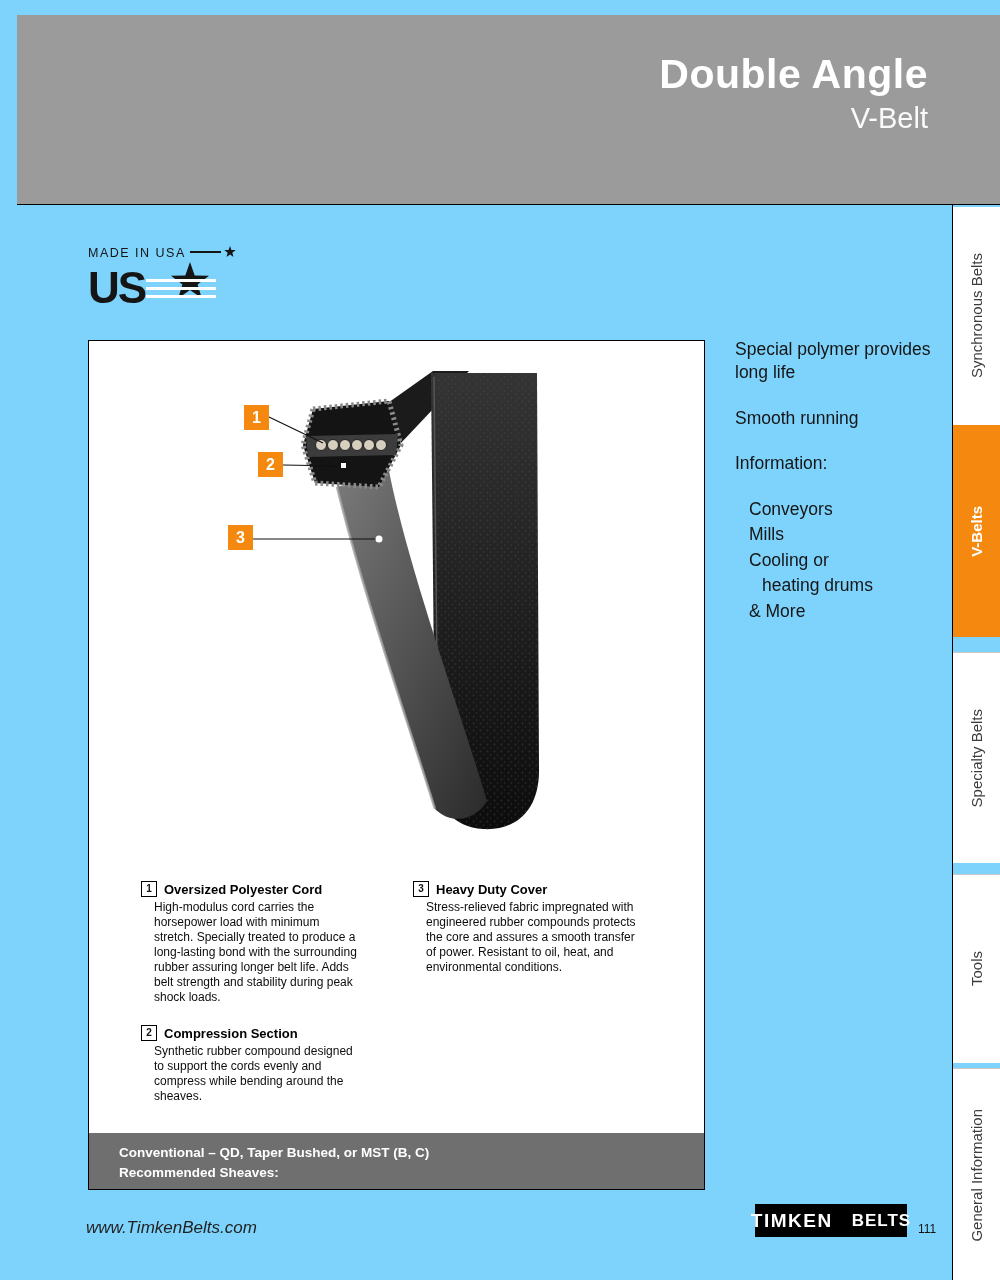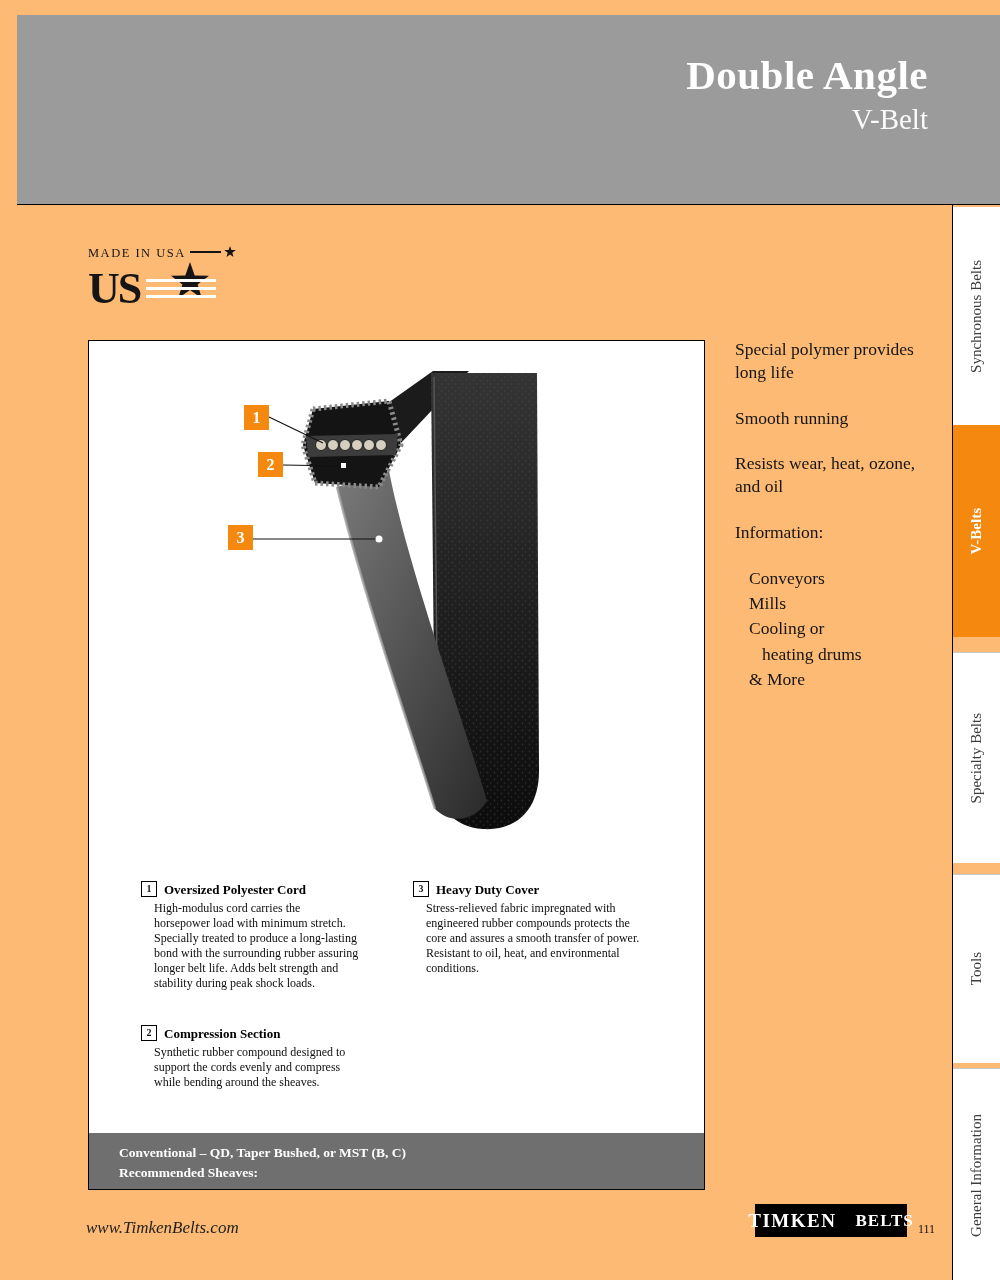--- a/index.html
+++ b/index.html
@@ -1,17 +1,17 @@
 <!DOCTYPE html>
 <html><head>
 <meta charset="utf-8">
 <style>
   html,body{margin:0;padding:0;background:#fff;}
-  .page{position:relative;width:1000px;height:1280px;background:#fdba74;overflow:hidden;
-        font-family:Liberation Serif, serif;color:#111;}
+  .page{position:relative;width:1000px;height:1280px;background:#7dd3fc;overflow:hidden;
+        font-family:Liberation Sans, sans-serif;color:#111;}
 
   
   .header{position:absolute;left:17px;top:15px;right:0;height:190px;background:#9b9b9b;
           border-bottom:1px solid #000;box-sizing:border-box;text-align:right;padding-right:72px;}
   .header .title{margin-top:36px;font-size:41px;font-weight:700;color:#fff;letter-spacing:.5px;}
   .header .subtitle{margin-top:4px;font-size:29px;font-weight:400;color:#fbfbfb;}
 
   
   .sidebar-line{position:absolute;left:952px;top:205px;width:1px;bottom:0;background:#000;}
   .sidebar{position:absolute;left:953px;top:206px;width:47px;height:1074px;}
@@ -191,21 +191,20 @@
     </div>
   </div>
 
   <div class="marker m1">1</div>
   <div class="marker m2">2</div>
   <div class="marker m3">3</div>
 
   <div class="features">
     <p>Special polymer provides long life</p>
     <p>Smooth running</p>
-    <p>Resists wear, heat, ozone, and oil</p>
     <p class="apps-title">Information:</p>
     <ul class="apps-list">
       <li>Conveyors</li>
       <li>Mills</li>
       <li>Cooling or</li>
       <li class="indent">heating drums</li>
       <li>&amp; More</li>
     </ul>
   </div>
 

